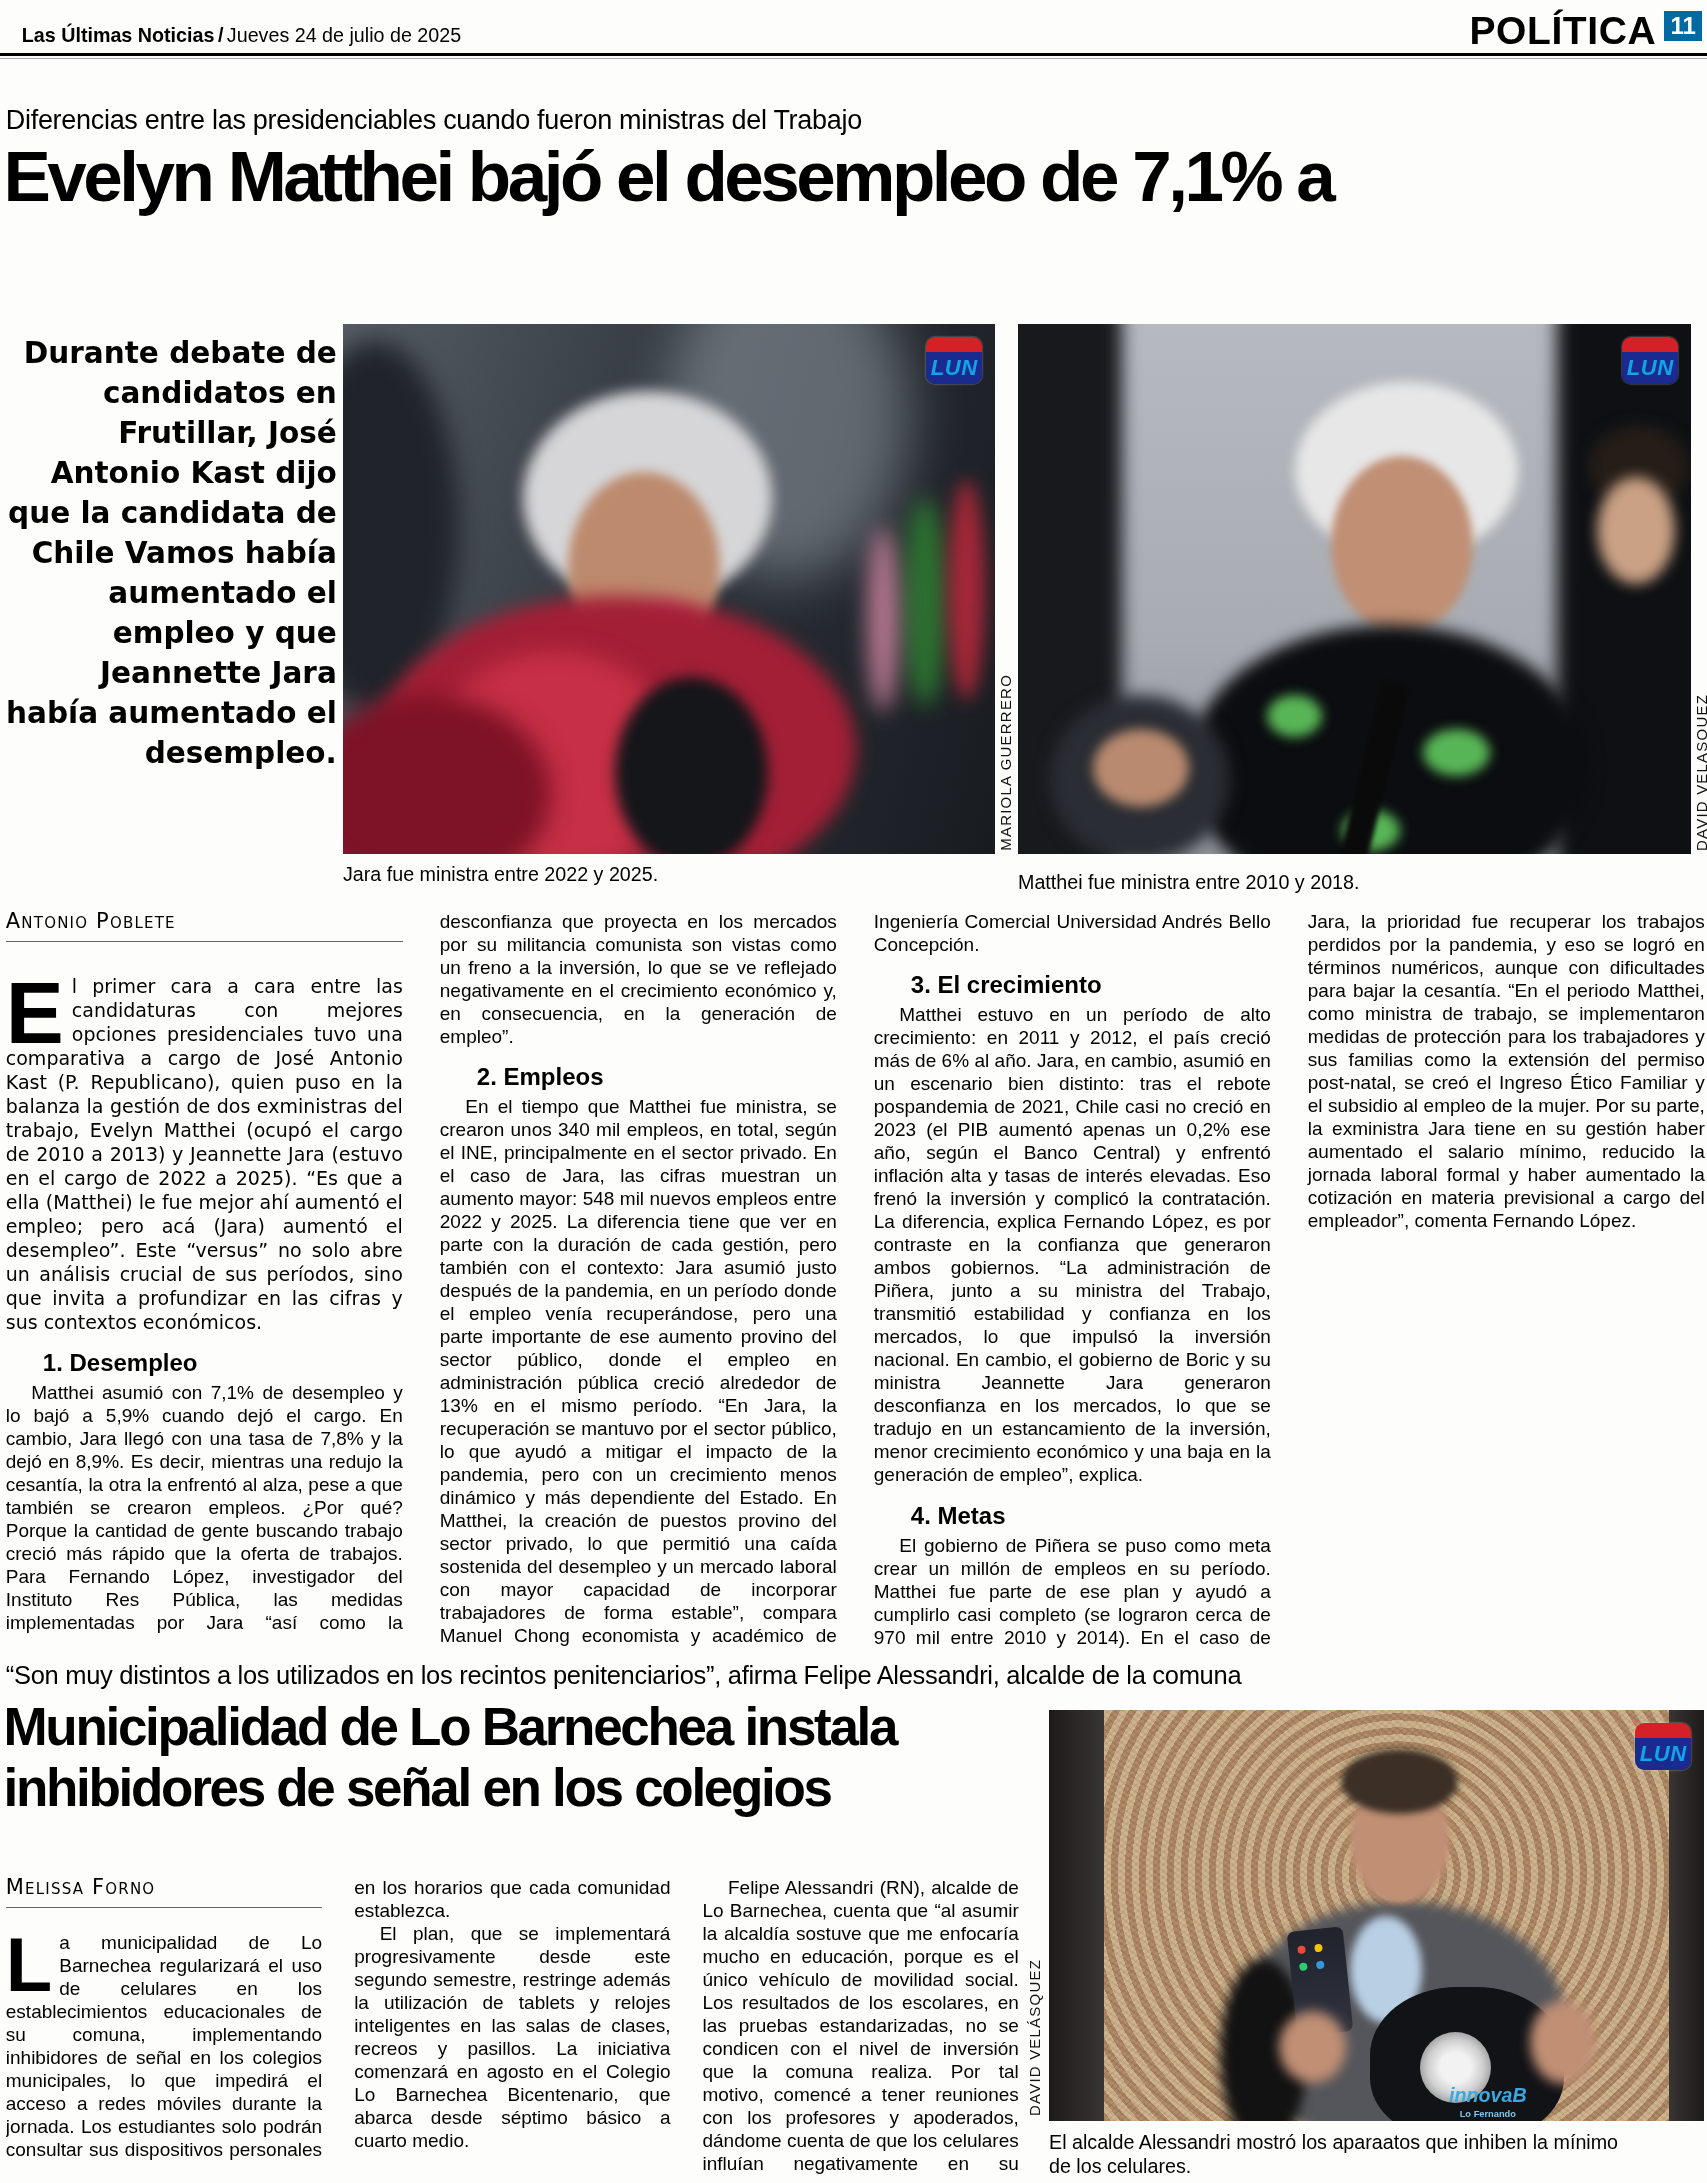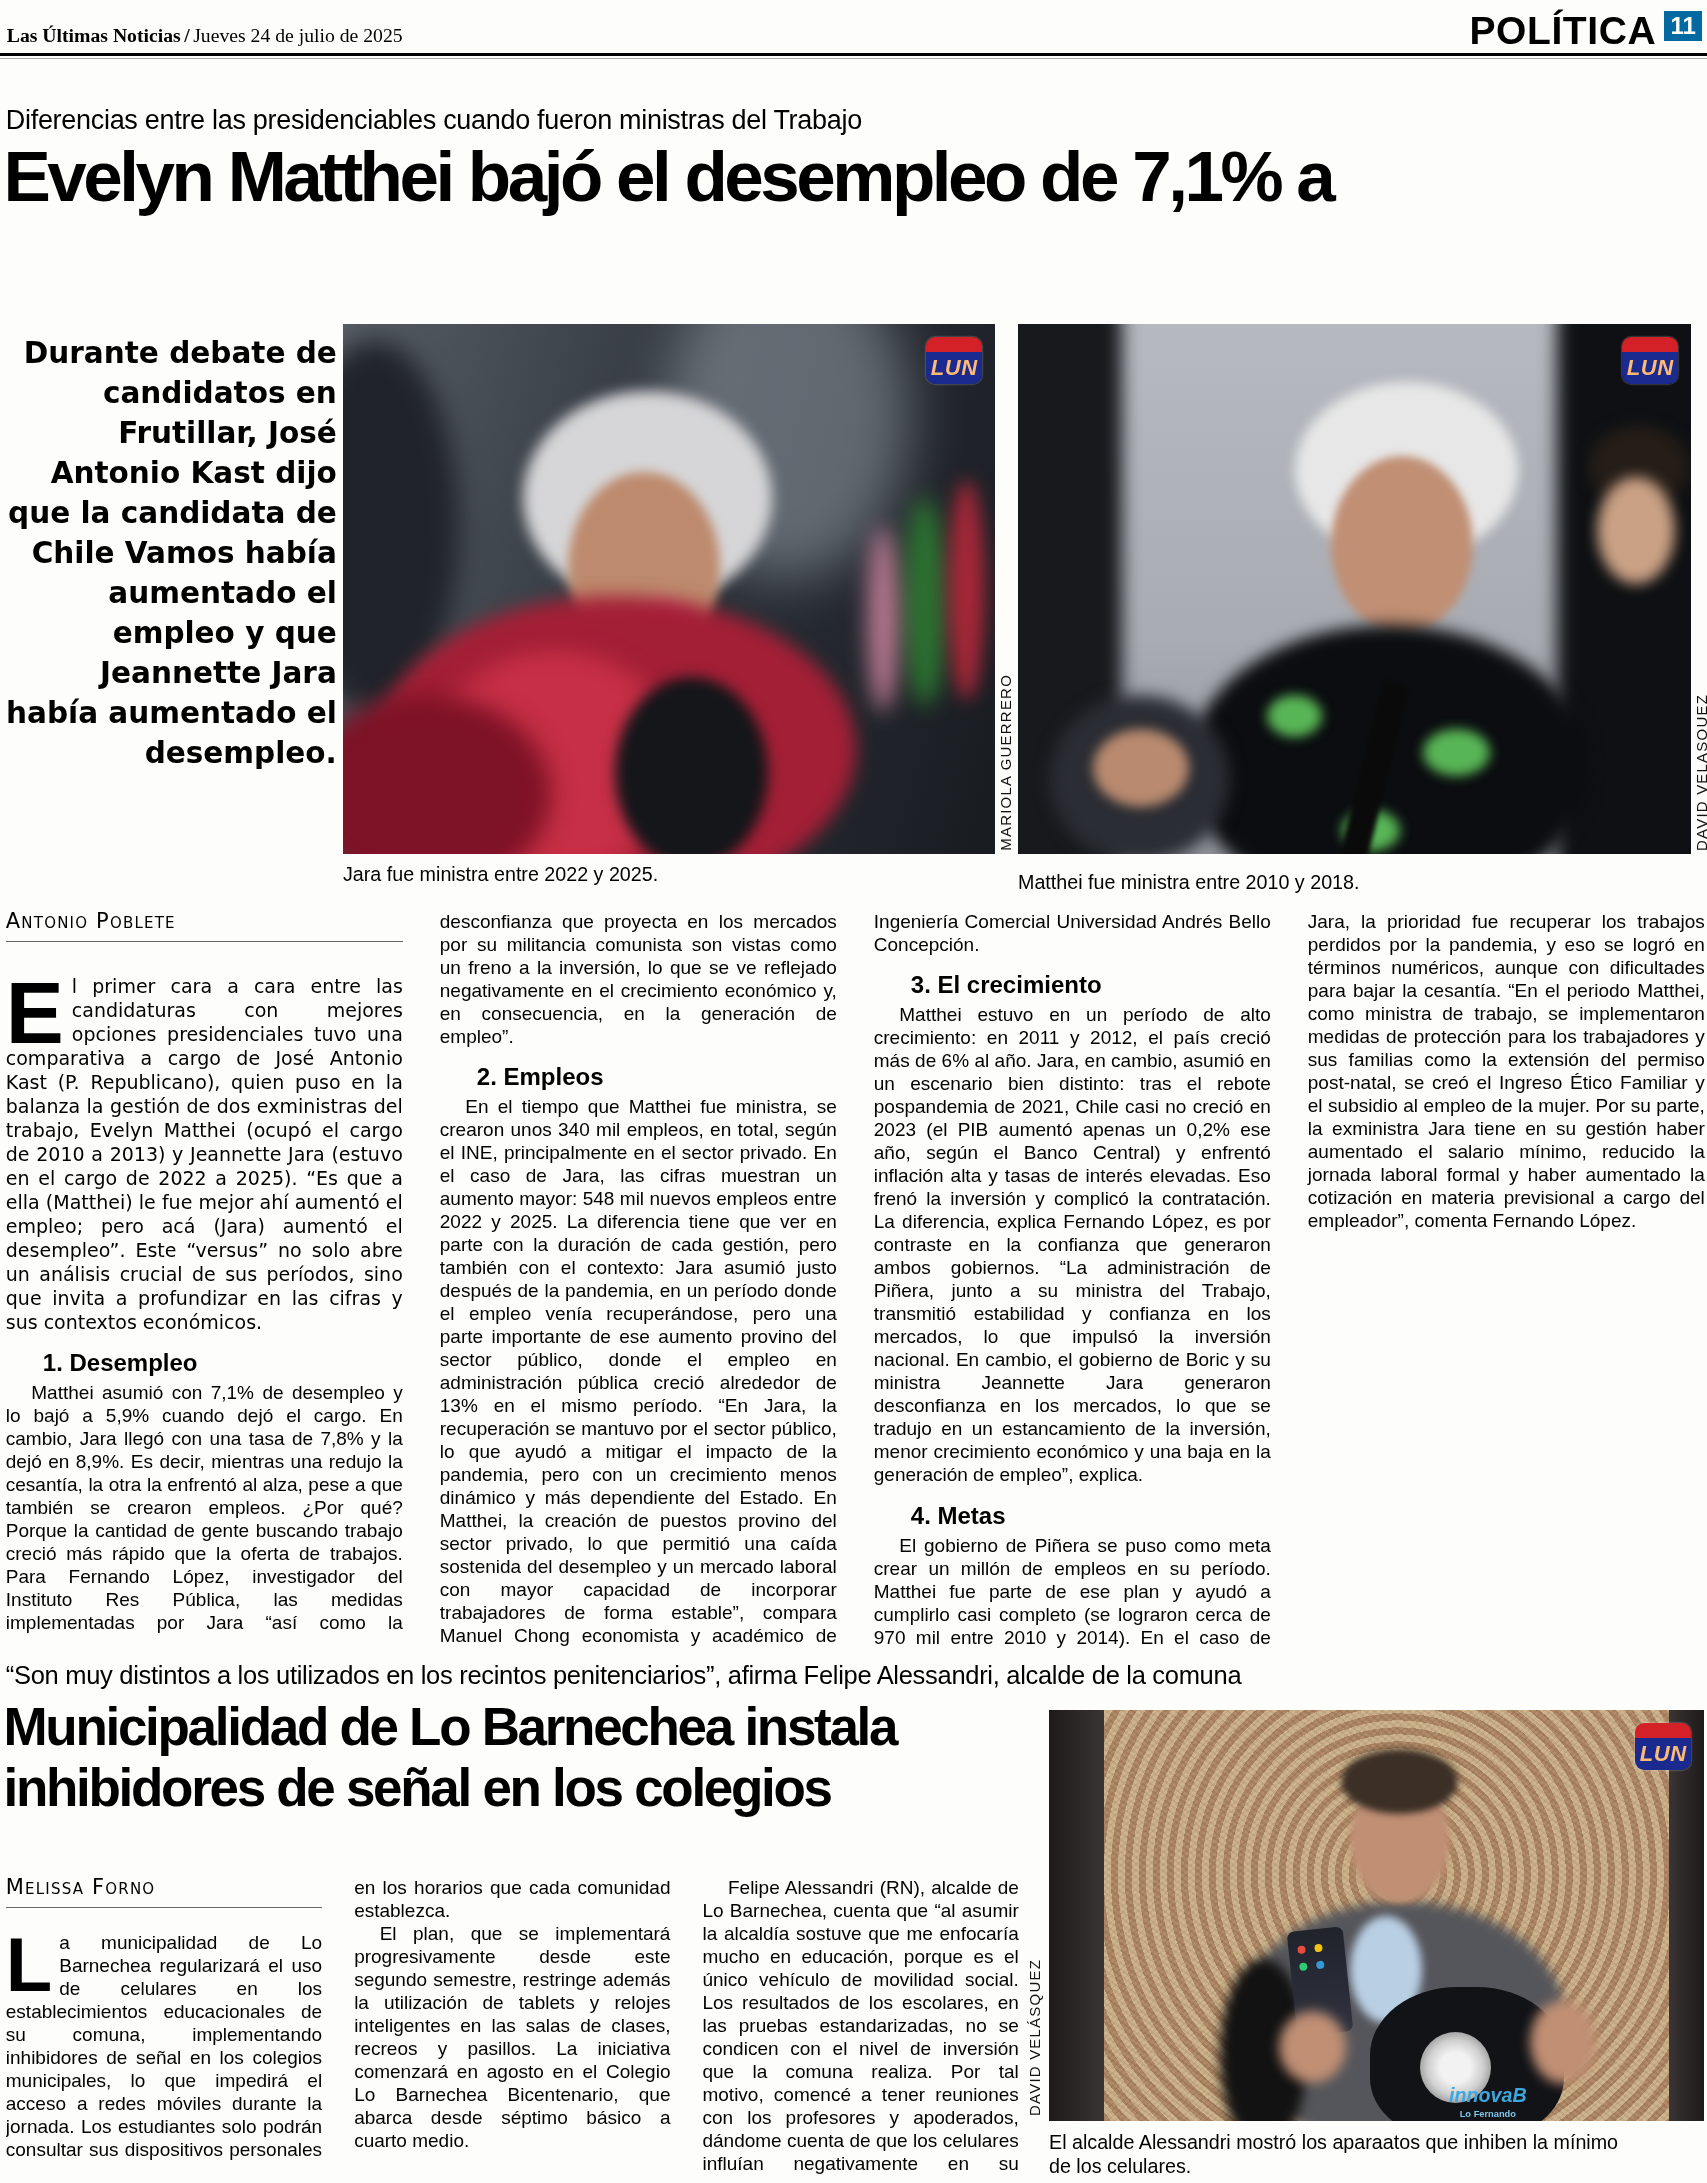--- a/index.html
+++ b/index.html
@@ -2,21 +2,21 @@
 <html lang="es" style="font-size:9.3px"><head>
 <meta charset="utf-8">
 <style>
   html,body{margin:0;padding:0;}
   body{
     width:1708px;height:2183px;position:relative;background:#fdfdfb;color:#000;
     font-family:"Liberation Sans",sans-serif;overflow:hidden;
   }
   
   .masthead{position:absolute;top:9.3px;left:5.8px;right:5.8px;height:41px;}
-  .brandline{position:absolute;left:1px;bottom:3.5px;font-size:19.7px;font-family:Liberation Serif, serif;}
+  .brandline{position:absolute;left:16px;bottom:3.5px;font-size:19.7px;}
   .brand{font-weight:bold;}
   .sep{font-weight:bold;margin:0 3.5px;}
   .mdate{font-weight:normal;}
   .section-wrap{position:absolute;right:0;bottom:0;display:flex;align-items:flex-start;}
   .section-label{font-size:39px;font-weight:bold;letter-spacing:0.6px;line-height:1;}
   .page-box{width:38px;height:30px;background:#0369a1;color:#fff;font-weight:bold;font-size:24px;
     display:flex;align-items:center;justify-content:center;margin-left:8px;}
   .rule-thick{position:absolute;top:53px;left:0;width:100%;height:2.9px;background:#000;}
   .rule-thin{position:absolute;top:58px;left:0;width:100%;height:1.2px;background:#aaa;}
 
@@ -33,21 +33,21 @@
   .blob{position:absolute;border-radius:50%;}
   .ph1{left:343px;top:324px;width:652px;height:530px;
     background:linear-gradient(105deg,#575d65 0%,#2b3037 55%,#181b20 100%);}
   .ph2{left:1018px;top:324px;width:673px;height:530px;
     background:linear-gradient(180deg,#b6bac0 0%,#a8acb2 60%,#90949a 100%);}
   .ph3{left:1049px;top:1710px;width:655px;height:411px;background:#c4a87e;}
 
   .lun{position:absolute;top:12.7px;right:12.7px;width:56px;height:47px;border-radius:9.3px;overflow:hidden;
     box-shadow:0 0 0 1.2px rgba(255,255,255,.15);}
   .lun-red{height:32%;background:#d42027;}
-  .lun-blue{height:68%;background:#1b2a8f;color:#fdba74;display:flex;align-items:center;justify-content:center;
+  .lun-blue{height:68%;background:#1b2a8f;color:#0ea5e9;display:flex;align-items:center;justify-content:center;
     font-weight:bold;font-style:italic;font-size:22px;letter-spacing:0.6px;}
 
   .vcredit{position:absolute;writing-mode:vertical-rl;transform:rotate(180deg);
     font-size:15px;letter-spacing:1.2px;color:#111;white-space:nowrap;}
   .vc1{left:997px;bottom:1332px;}   
   .vc2{left:1693px;bottom:1332px;}
   .vc3{left:1026px;bottom:67px;}
 
   .caption{position:absolute;font-size:19.7px;line-height:24px;color:#000;}
   .cap1{left:343px;top:862px;width:637px;}

